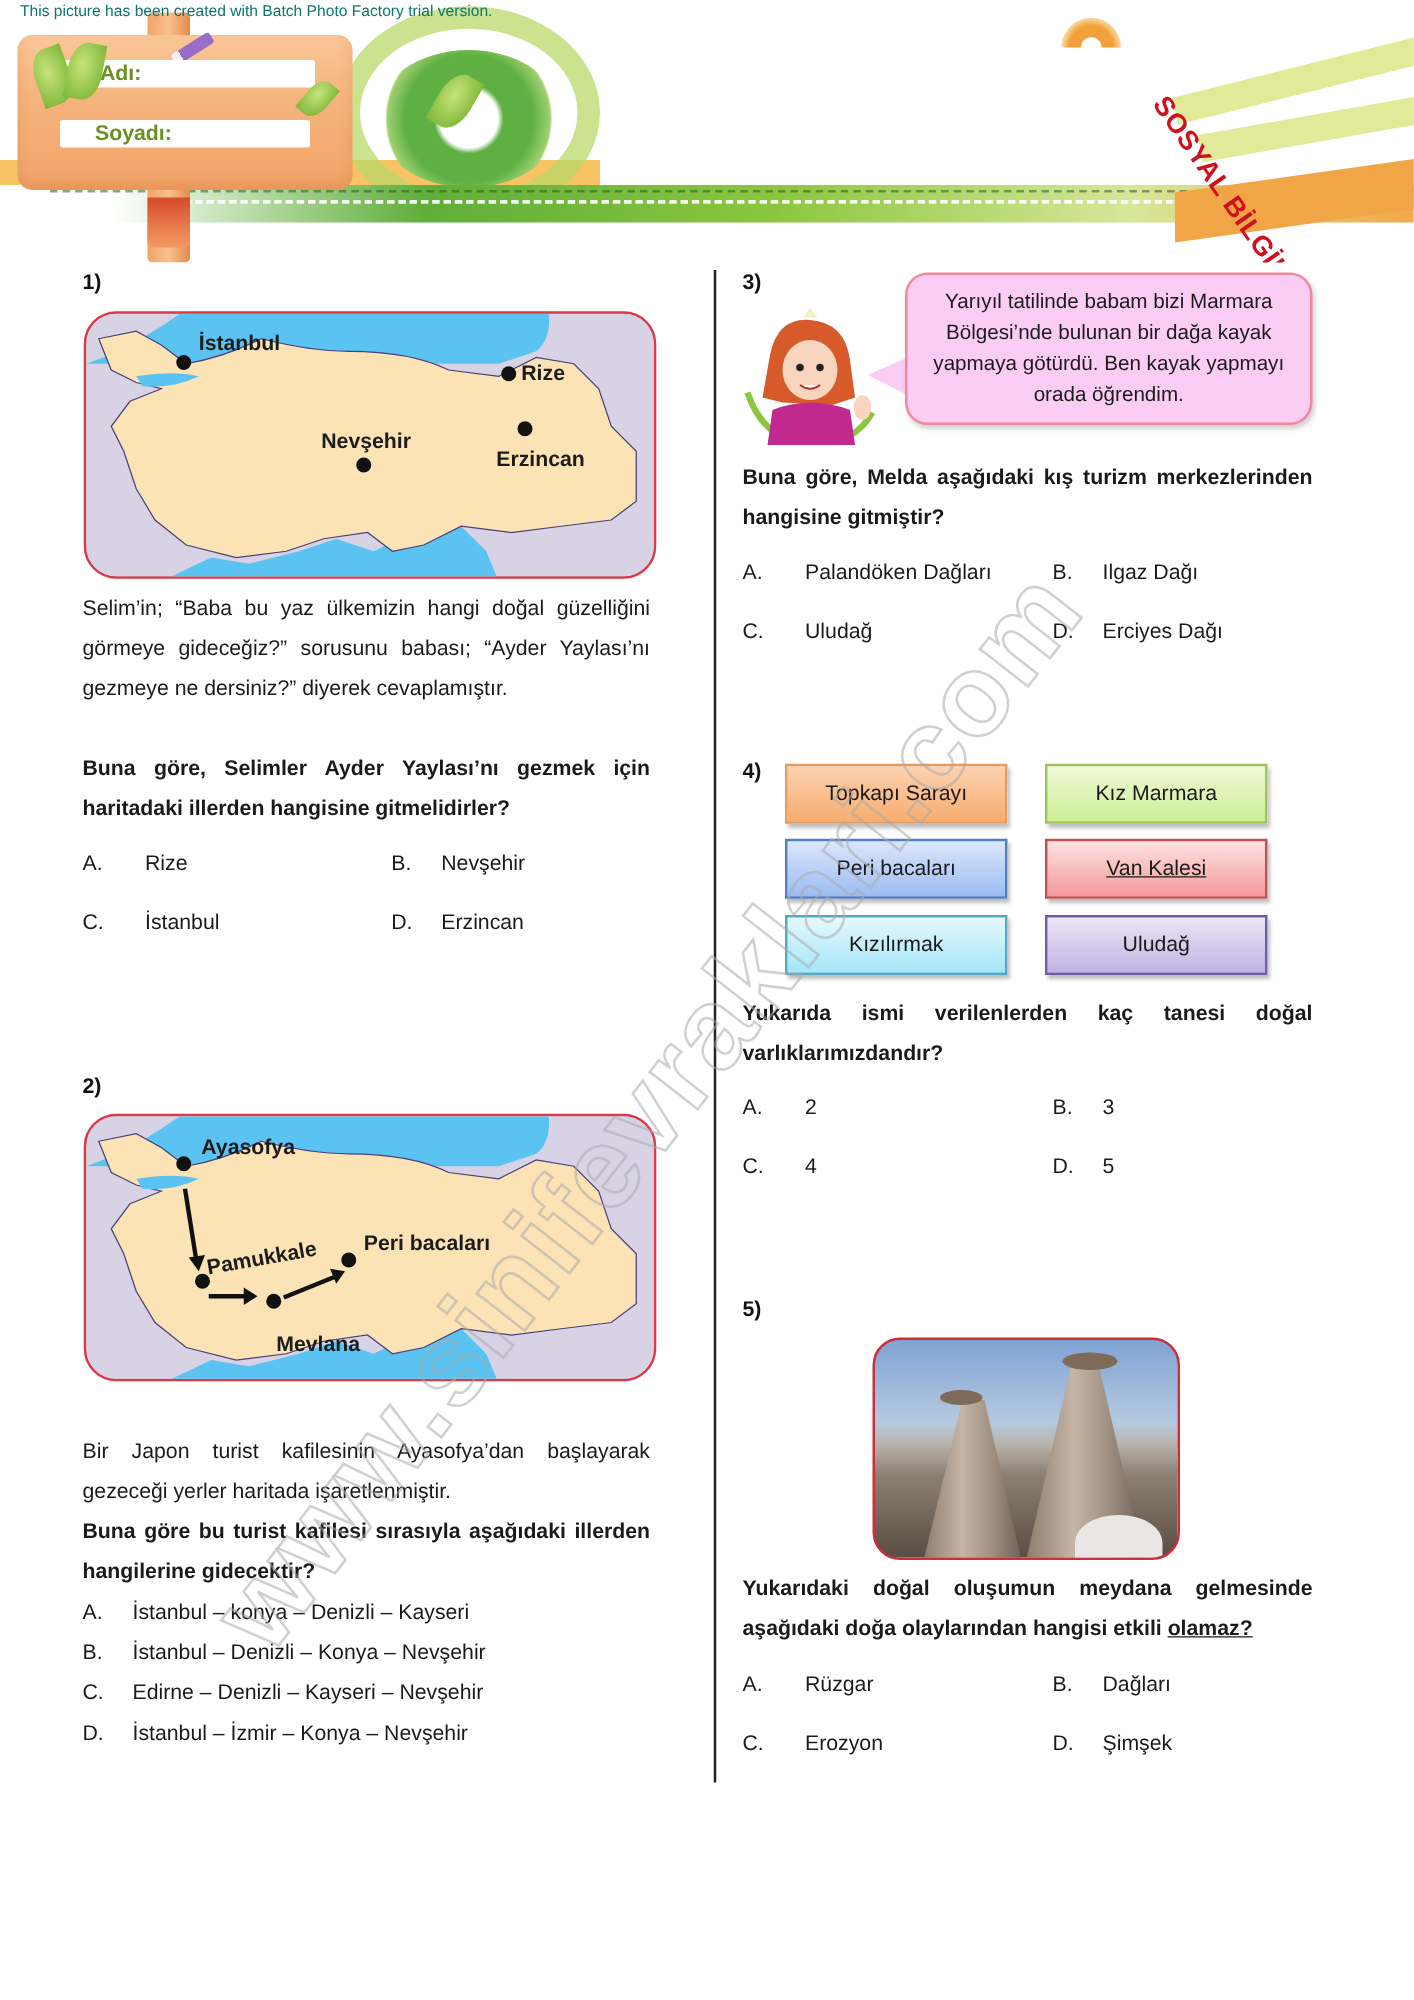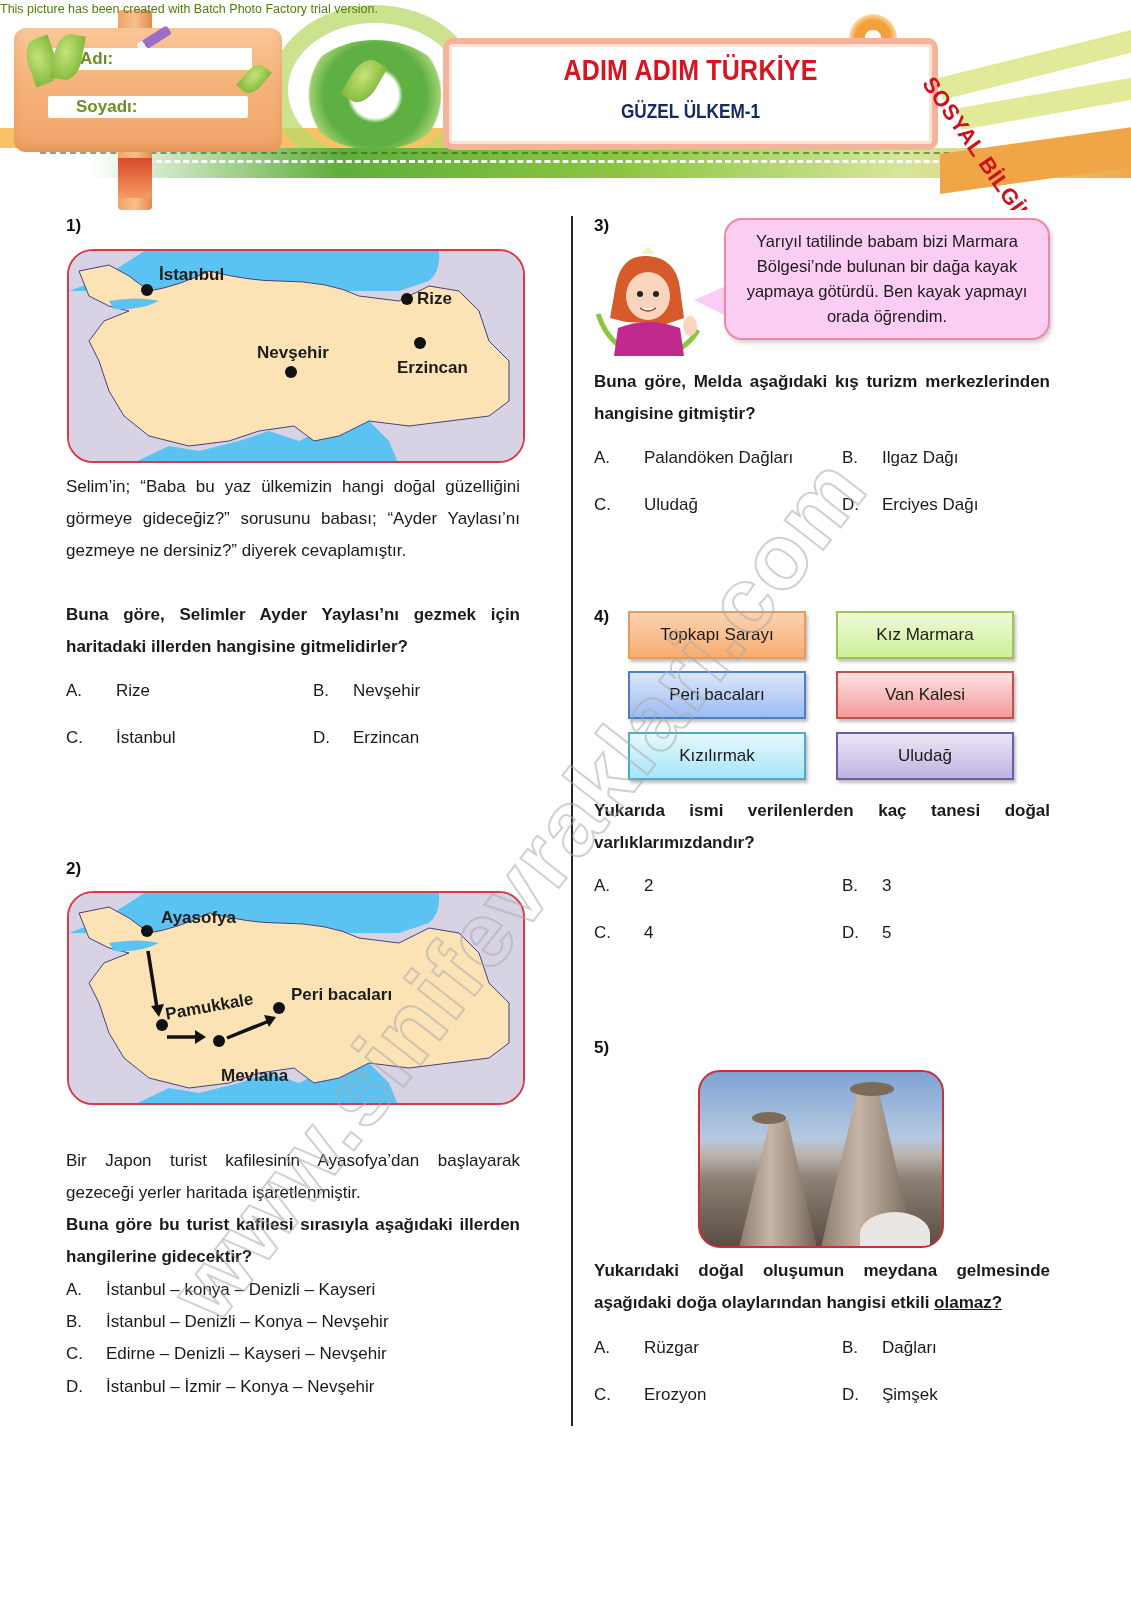--- a/index.html
+++ b/index.html
@@ -1,19 +1,19 @@
 <!DOCTYPE html>
 <html><head>
 <meta charset="utf-8">
 <style>
   * { box-sizing: border-box; margin: 0; padding: 0; }
   html, body { width: 1131px; height: 1600px; background: #ffffff; overflow: hidden; }
   body { position: relative; font-family: "Liberation Sans", "DejaVu Sans", sans-serif; color: #1a1a1a; }
 
-  .trial-notice { position: absolute; left: 0; top: 2px; font-size: 12.5px; color: #4d7c0f; z-index: 5; }
+  .trial-notice { position: absolute; left: 16px; top: 2px; font-size: 12.5px; color: #0f766e; z-index: 5; }
 
   
   .header { position: absolute; left: 0; top: 0; width: 1131px; height: 210px; overflow: hidden; }
   .hdr-band-green { position: absolute; left: 0; top: 148px; width: 1131px; height: 30px;
     background: linear-gradient(90deg, #ffffff 0%, #ffffff 8%, #5fae3a 30%, #8cc63f 55%, #d7e79a 80%, #f2a84a 100%); }
   .hdr-band-orange { position: absolute; left: 0; top: 128px; width: 480px; height: 20px; background: #f6b94a; opacity: .85; }
   .hdr-dash { position: absolute; left: 120px; top: 160px; width: 900px; height: 0; border-top: 3px dashed #ffffff; opacity: .9; }
   .hdr-dash2 { position: absolute; left: 40px; top: 152px; width: 980px; height: 0; border-top: 2px dashed #2b5e1a; opacity: .55; }
   .swirl { position: absolute; border-radius: 50%; }
   .swirl.s1 { left: 270px; top: 5px; width: 210px; height: 170px; border: 18px solid #b9d86a; opacity: .75; }
@@ -63,21 +63,21 @@
   
   .girl { position: absolute; left: 592px; top: 244px; width: 110px; height: 112px; }
   .bubble { position: absolute; left: 724px; top: 218px; width: 326px; height: 122px; background: #fbcdf4; border: 2px solid #ee8aa0; border-radius: 18px; box-shadow: 2px 3px 4px rgba(0,0,0,.18); display: flex; align-items: center; justify-content: center; text-align: center; font-size: 16.5px; line-height: 25px; padding: 6px 10px; }
   .bubble-tail { position: absolute; left: 694px; top: 286px; width: 0; height: 0; border-top: 14px solid transparent; border-bottom: 16px solid transparent; border-right: 32px solid #fbcdf4; }
 
   
   .tag-box { position: absolute; width: 178px; height: 48px; display: flex; align-items: center; justify-content: center; font-size: 17px; box-shadow: 2px 3px 3px rgba(0,0,0,.25); }
   .tag-box.orange { background: linear-gradient(180deg,#fcd2b1,#f7ad70); border: 2px solid #e59a5e; }
   .tag-box.green { background: linear-gradient(180deg,#effad7,#cdee96); border: 2px solid #9cc35a; }
   .tag-box.blue { background: linear-gradient(180deg,#dbe6fb,#9cbcf2); border: 2px solid #4f7ec2; }
-  .tag-box.red { background: linear-gradient(180deg,#fde2e2,#f59a9a); border: 2px solid #c25050; }
+  .tag-box.red { background: linear-gradient(180deg,#fde2e2,#f59a9a); border: 2px solid #c25050; text-decoration: underline; }
   .tag-box.cyan { background: linear-gradient(180deg,#e6f8fd,#a4e6f8); border: 2px solid #52a9c6; }
   .tag-box.purple { background: linear-gradient(180deg,#ece6f6,#c1b2e2); border: 2px solid #6e5ca8; }
 
   
   .photo { position: absolute; left: 698px; top: 1070px; width: 246px; height: 178px; border: 2px solid #c9303c; border-radius: 22px; overflow: hidden;
     background: linear-gradient(180deg,#7fa3d4 0%,#b6c9e0 38%,#b9b3ab 48%,#8c7f74 62%,#5a4d43 100%); }
   .chimney { position: absolute; bottom: -6px; background: linear-gradient(90deg,#8a7b6d,#c4b5a6 40%,#9e8f80 70%,#6d6055); }
   .chimney.c1 { left: 38px; width: 80px; height: 132px; clip-path: polygon(40% 0,62% 0,100% 100%,0 100%); }
   .chimney.c2 { left: 120px; width: 96px; height: 158px; clip-path: polygon(38% 0,62% 0,100% 100%,0 100%); }
   .cap { position: absolute; background: #7d6a58; border-radius: 50%; }
@@ -113,24 +113,20 @@
       <span>Adı:</span>
     </div>
   <div class="sign-field surname">
       <span>Soyadı:</span>
     </div>
   <div class="leaf l1"></div>
   <div class="leaf l2"></div>
   <div class="leaf l3"></div>
   <div class="leaf l4"></div>
 
-  <div class="title-box">
-    <div class="title-main">ADIM ADIM TÜRKİYE</div>
-    <div class="title-sub">GÜZEL ÜLKEM-1</div>
-  </div>
   <div class="subject-tag">SOSYAL BİLGİLER 5</div>
 </div>
 
 <div class="divider"></div>
 
 <div class="qnum" style="left:66px;top:216px;">1)</div>
 <div class="map" style="left:67px;top:249px;">
   <svg width="458" height="214" viewBox="0 0 458 214">
     <rect x="0" y="0" width="458" height="214" fill="#d8d3e4"></rect>
     <path d="M0,40 Q30,30 60,10 L75,0 L370,0 Q372,20 360,30 L330,40 L0,40Z" fill="#5bc3f1"></path>

